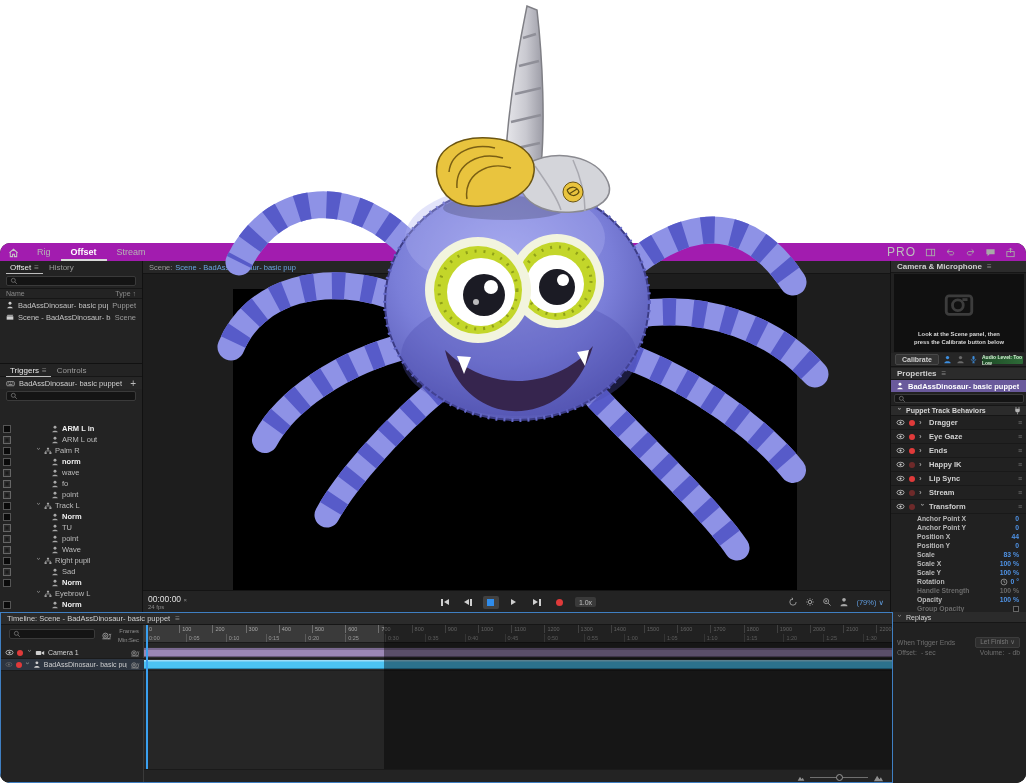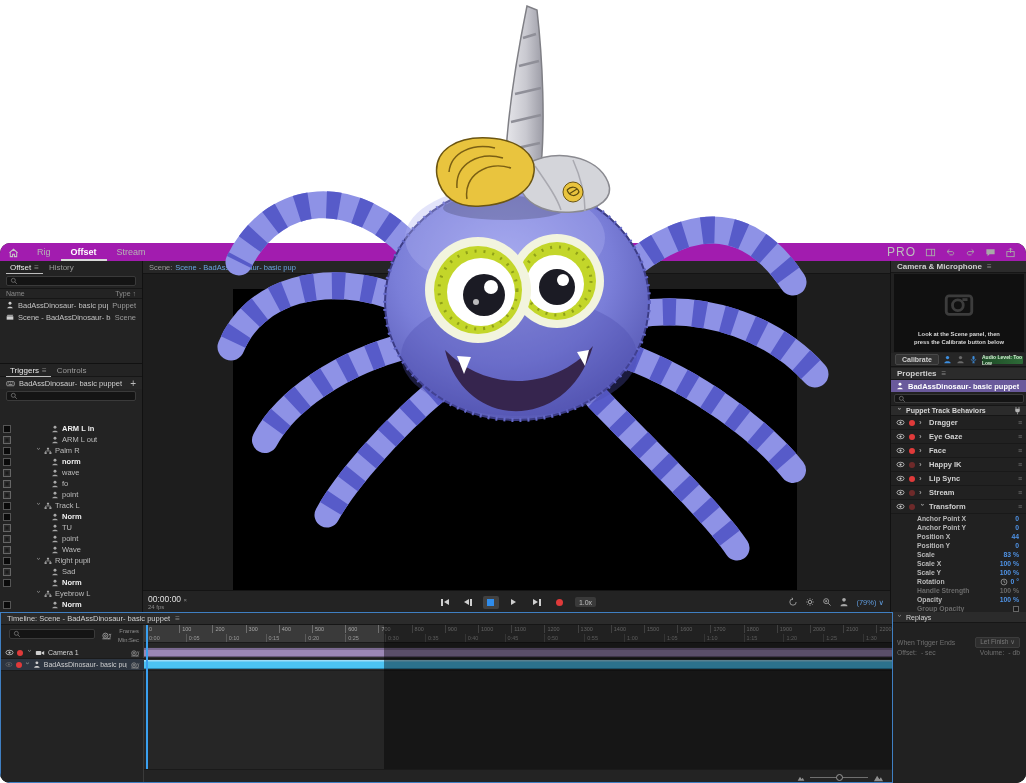--- a/index.html
+++ b/index.html
@@ -699,21 +699,21 @@
             <span>Eye Gaze</span>
             <span class="bkebab">≡</span>
           </div>
           <div class="behv">
             <svg width="9" height="9" color="#cfcfcf">
               <use href="#s-eye"></use>
             </svg>
             <span class="dot on"></span>
             <span class="bch">›</span>
 
-            <span>Face</span>
+            <span>Ends</span>
             <span class="bkebab">≡</span>
           </div>
           <div class="behv">
             <svg width="9" height="9" color="#cfcfcf">
               <use href="#s-eye"></use>
             </svg>
             <span class="dot"></span>
             <span class="bch">›</span>
 
             <span>Happy IK</span>

